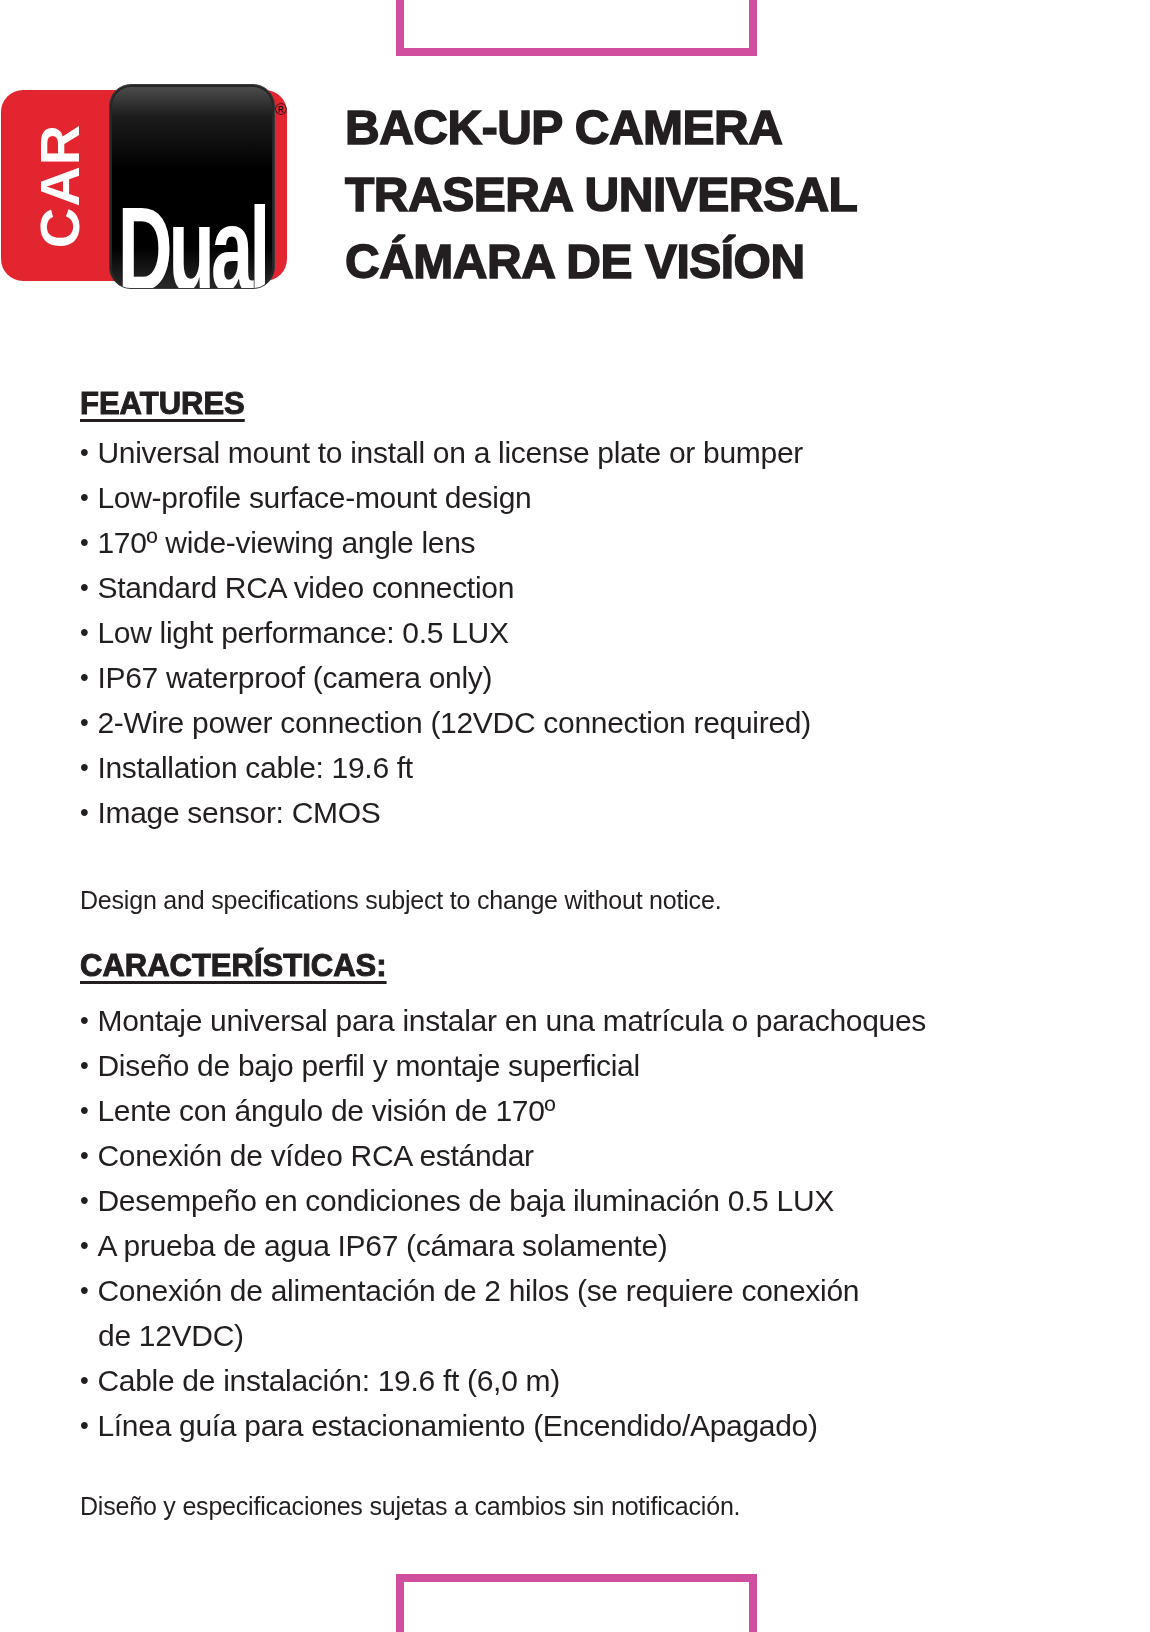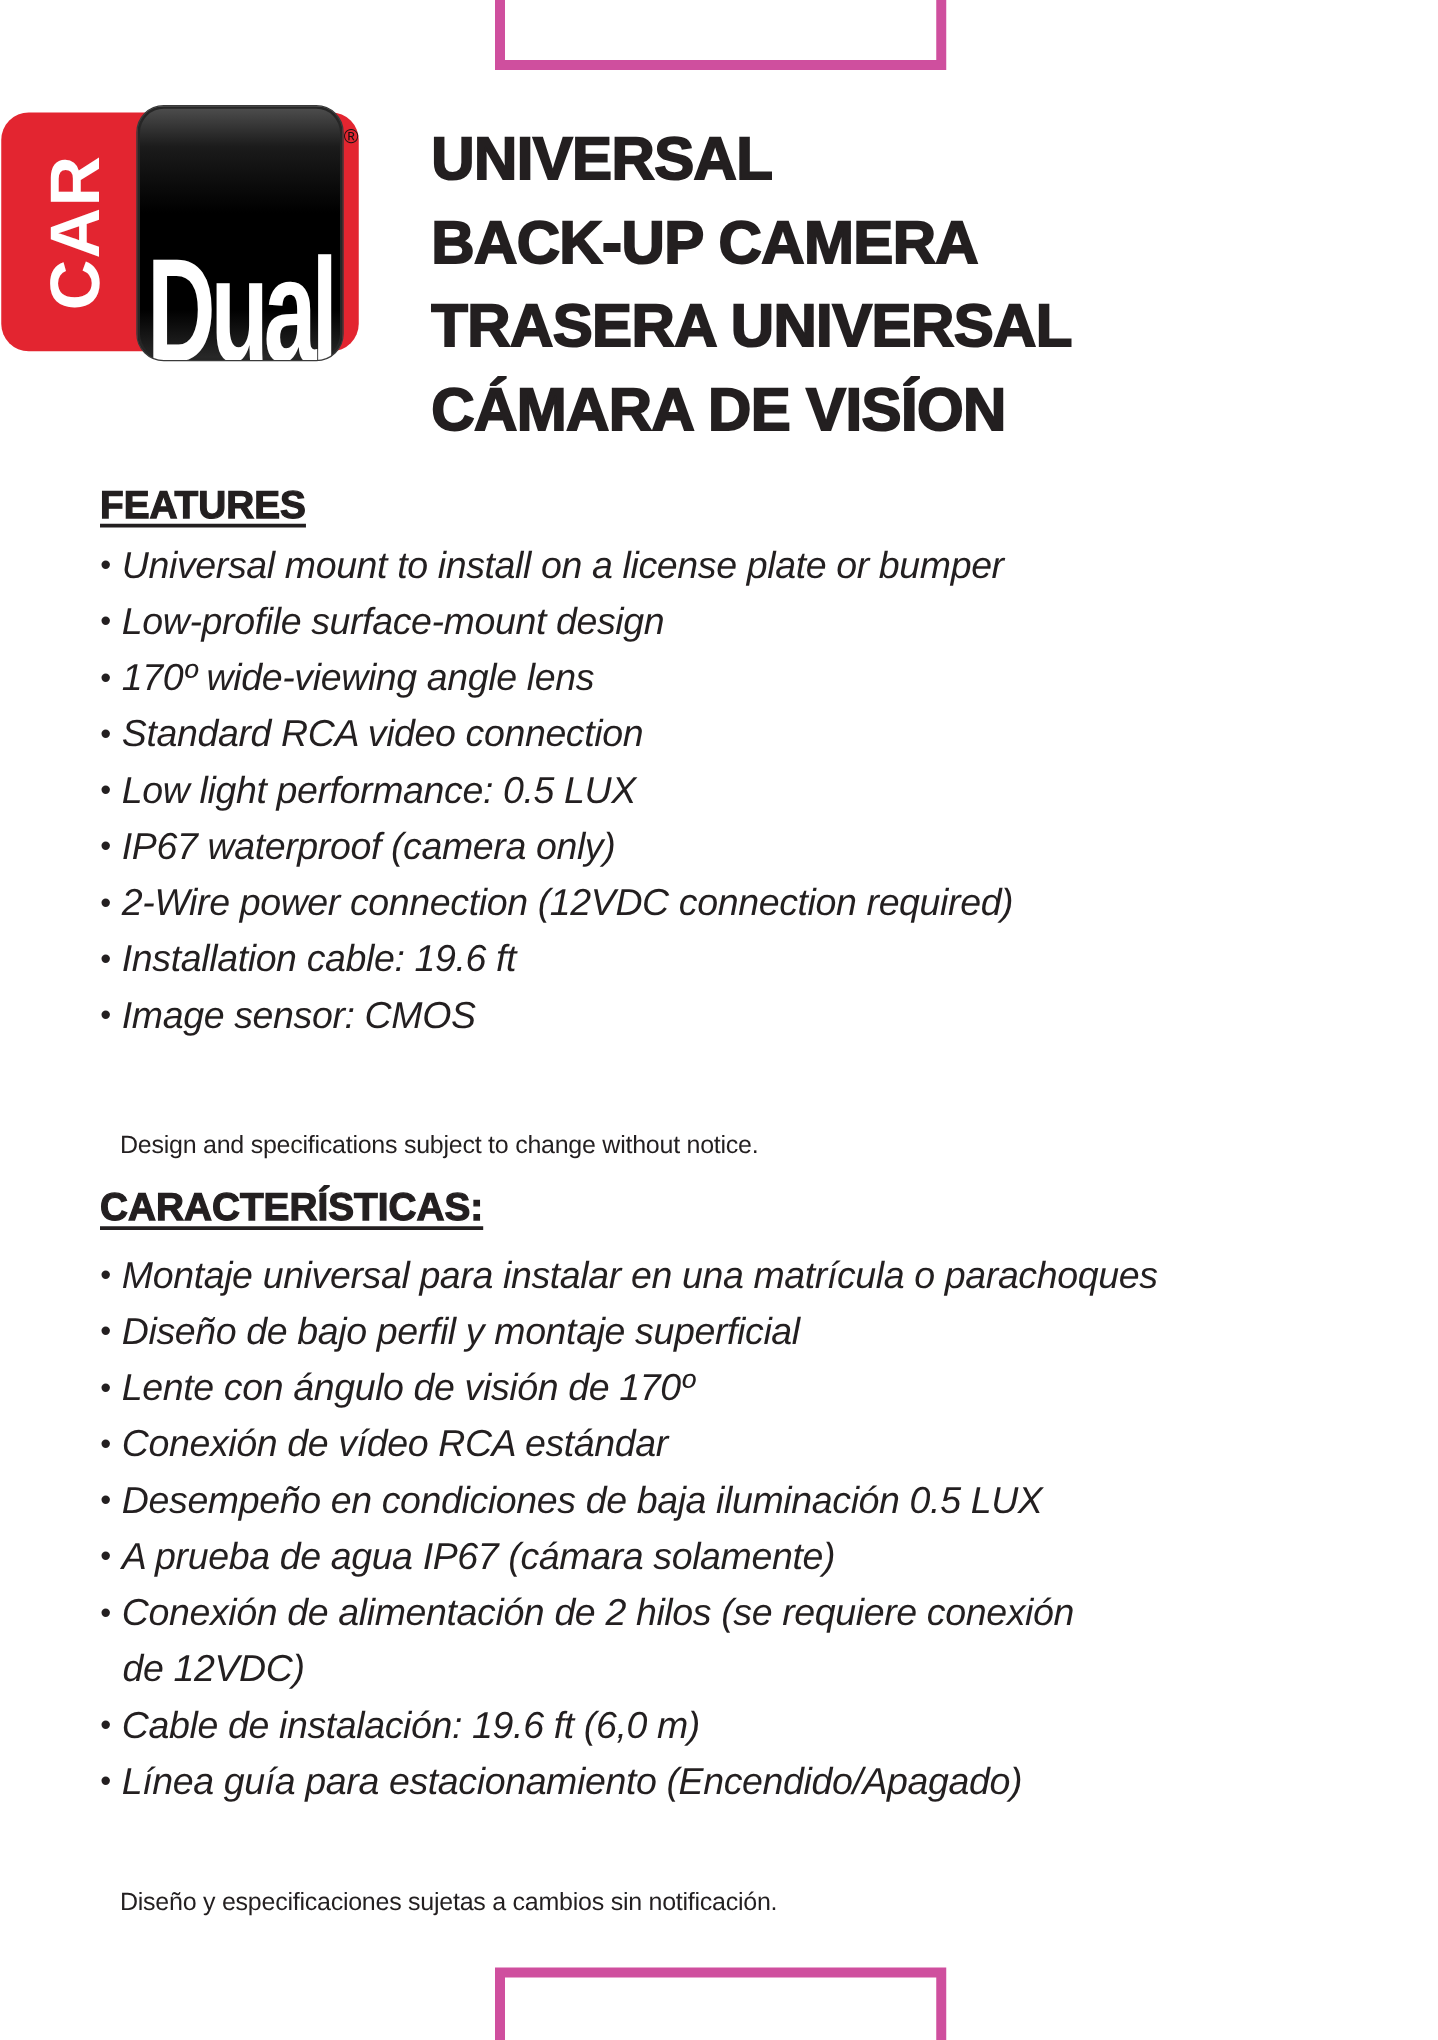--- a/index.html
+++ b/index.html
@@ -88,28 +88,28 @@
   #caract-heading{top:948px;}
 
   
   .bullet-list{
     position:absolute;left:80px;margin:0;padding:0;list-style:none;
     font-size:30px;line-height:45px;letter-spacing:-0.3px;
     width:1040px;
   }
   #features-list{top:430px;}
   #caract-list{top:998px;}
-  .bullet-list li{padding-left:18px;text-indent:-18px;font-style:italic;}
+  .bullet-list li{padding-left:18px;text-indent:-18px;}
   .bullet{font-size:25px;margin-right:9px;vertical-align:2px;}
   .item-text{white-space:pre-line;}
 
   
   .note{
-    position:absolute;left:80px;margin:16px;
-    font-size:20px;line-height:32px;letter-spacing:-0.2px;
+    position:absolute;left:80px;margin:0;
+    font-size:25px;line-height:32px;letter-spacing:-0.2px;
   }
   #features-note{top:884px;}
   #caract-note{top:1490px;}
 </style>
 </head>
 <body>
 
 <div class="crop-mark crop-top"></div>
 
 <header>
@@ -118,21 +118,20 @@
     <div class="car-rotor">
       <span class="car-text">CAR</span>
     </div>
     <div class="dual-badge">
       <span class="dual-text">Dual</span>
     </div>
     <span class="reg">®</span>
   </div>
 
   <h1 class="title">
-      <span class="title-line">UNIVERSAL</span>
       <span class="title-line">BACK-UP CAMERA</span>
       <span class="title-line">TRASERA UNIVERSAL</span>
       <span class="title-line">CÁMARA DE VISÍON</span>
     </h1>
 </header>
 
 <section>
   <h2 id="features-heading" class="sec-heading">FEATURES</h2>
   <ul id="features-list" class="bullet-list">
       <li><span class="bullet">•</span><span class="item-text">Universal mount to install on a license plate or bumper</span></li>

